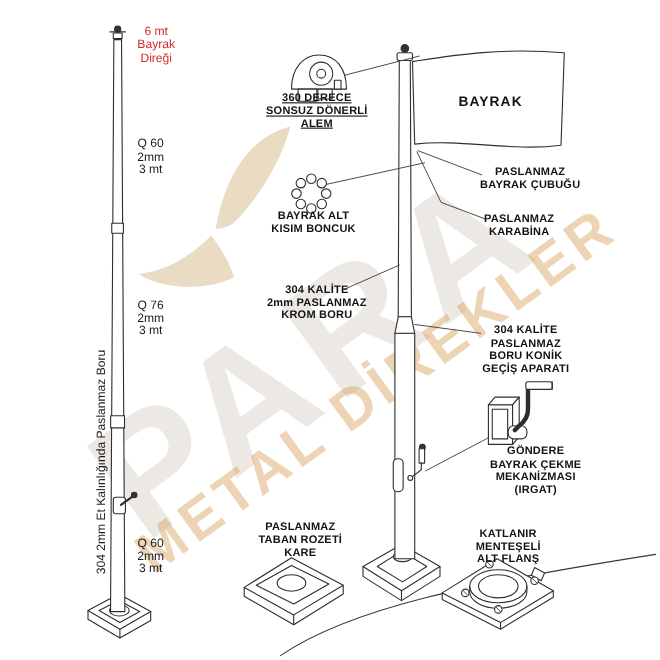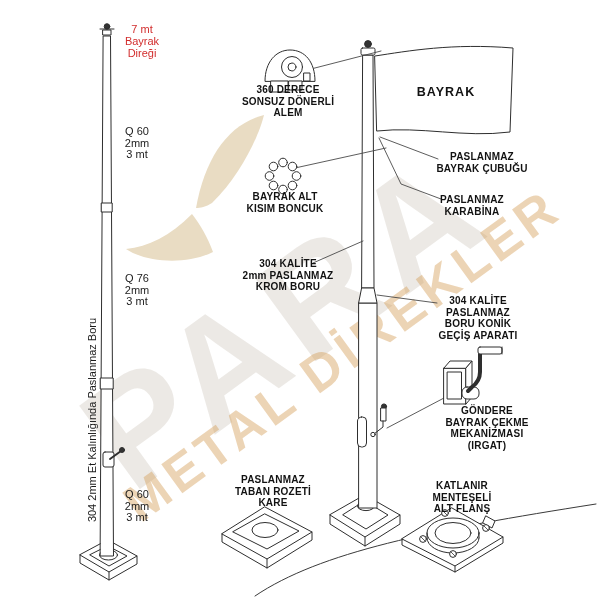--- a/index.html
+++ b/index.html
@@ -157,39 +157,39 @@
       <g fill="#fff">
         <circle cx="423" cy="539" r="3.4"></circle>
           <circle cx="453" cy="554" r="3.4"></circle>
         <circle cx="486" cy="528" r="3.4"></circle>
           <circle cx="445" cy="513" r="3.4"></circle>
       </g>
       <path d="M421,537 L425,541 M451,552 L455,556 M484,526 L488,530 M443,511 L447,515" stroke-width="0.8"></path>
     </g>
   </svg>
 
-  <div class="red-title" style="left:142px;top:24px;">7 mt
+  <div class="red-title" style="left:142px;top:24px;">6 mt
 Bayrak
 Direği</div>
 
   <div class="qlbl" style="left:137px;top:126px;">Q 60
 2mm
 3 mt</div>
   <div class="qlbl" style="left:137px;top:273px;">Q 76
 2mm
 3 mt</div>
   <div class="qlbl" style="left:137px;top:489px;">Q 60
 2mm
 3 mt</div>
 
   <div class="vnote">304 2mm Et Kalınlığında Paslanmaz Boru</div>
 
   <div class="flag-lbl" style="left:446px;top:85px;">BAYRAK</div>
 
-  <div class="lbl" style="left:288px;top:84px;">360 DERECE
+  <div class="lbl" style="left:288px;top:84px;text-decoration:underline;">360 DERECE
 SONSUZ DÖNERLİ
 ALEM</div>
   <div class="lbl" style="left:285px;top:191px;">BAYRAK ALT
 KISIM BONCUK</div>
   <div class="lbl" style="left:288px;top:258px;">304 KALİTE
 2mm PASLANMAZ
 KROM BORU</div>
   <div class="lbl" style="left:482px;top:151px;">PASLANMAZ
 BAYRAK ÇUBUĞU</div>
   <div class="lbl" style="left:472px;top:194px;">PASLANMAZ

